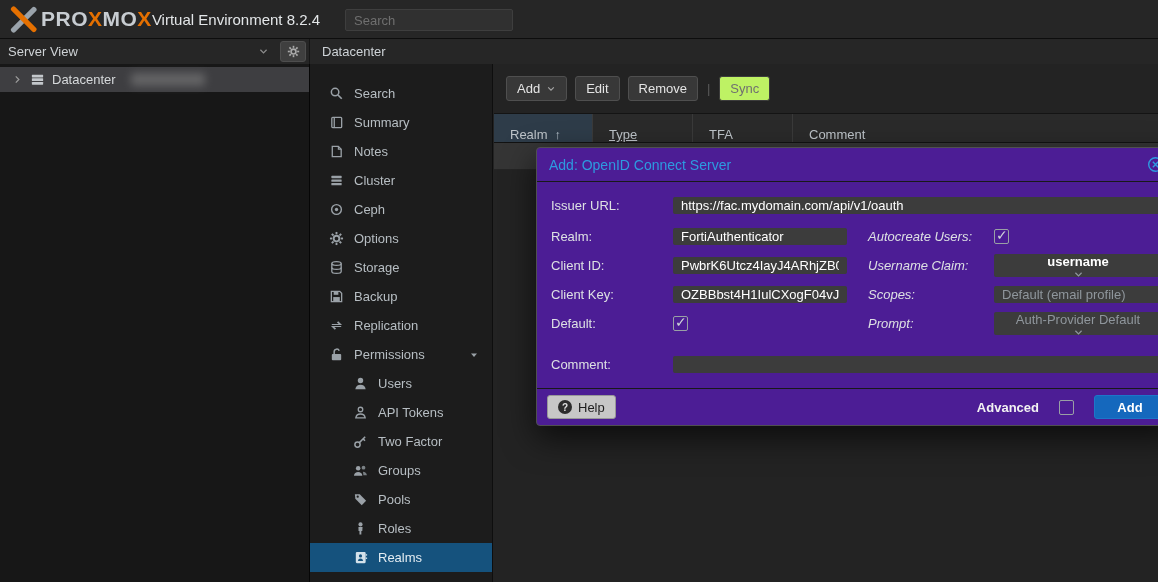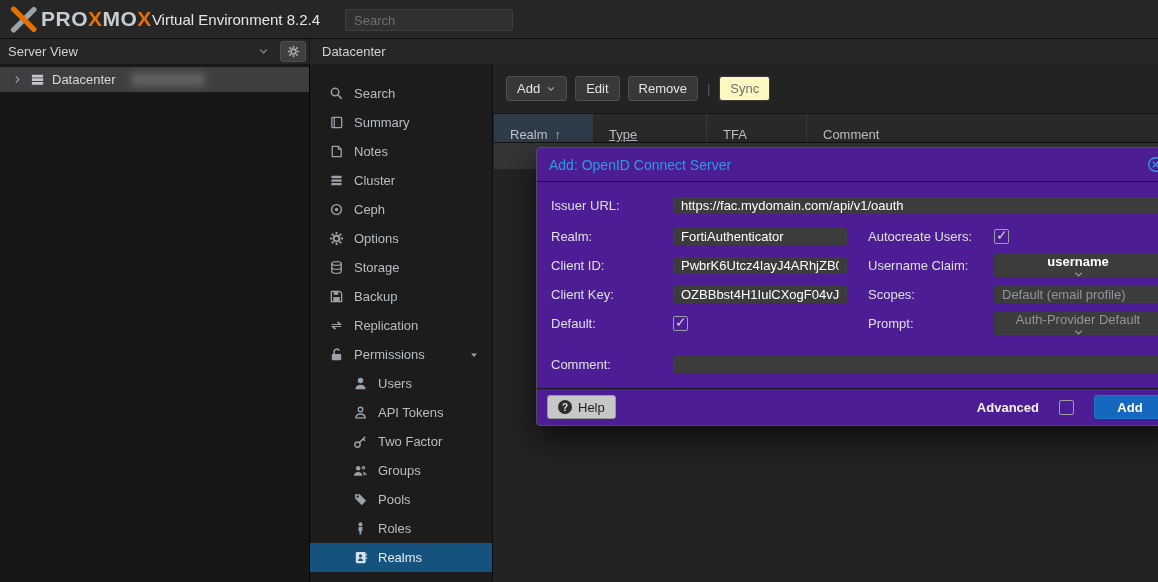--- a/index.html
+++ b/index.html
@@ -50,27 +50,27 @@
   .menu-item.selected{background:var(--nav-selected);color:#e3ecf2;}
   .menu-item.selected .mi{color:#d3e1ea;}
   .menu-item .caret{position:absolute;right:12px;width:12px;height:12px;color:#9aa1a7;}
 
   
   .content{position:absolute;left:494px;top:64px;right:0;bottom:0;background:#232323;}
   .toolbar{height:49px;display:flex;align-items:center;gap:8px;padding-left:12px;}
   .tbtn{height:25px;padding:0 10px;background:#383838;border:1px solid #4f4f4f;border-radius:3px;
         color:#e4e4e4;font:13px "Liberation Sans",sans-serif;display:flex;align-items:center;gap:6px;cursor:pointer;}
   .tbtn svg{width:10px;height:10px;color:#a7a7a7;}
-  .tbtn:disabled{color:#707070;background:#fef9c3;border-color:#3c3c3c;cursor:default;}
+  .tbtn:disabled{color:#707070;background:#bef264;border-color:#3c3c3c;cursor:default;}
   .tsep{color:#5a5a5a;margin:0 1px;}
   .thead{height:28px;display:flex;background:#2a2a2a;border-top:1px solid #141414;border-bottom:1px solid #121212;}
   .th{display:flex;align-items:flex-end;padding-left:16px;color:#bec4c9;border-right:1px solid #3a3a3a;
       box-sizing:border-box;cursor:pointer;}
   .th:nth-child(1){width:99px;background:#2e3c49;}
-  .th:nth-child(2){width:114px;text-decoration:underline;}
+  .th:nth-child(2){width:100px;text-decoration:underline;}
   .th:nth-child(3){width:100px;}
   .th:nth-child(4){flex:1;border-right:none;}
   .sortarrow{margin-left:7px;color:#b9c5ce;}
   .trow{height:26px;background:#353535;border-bottom:1px solid #252525;cursor:pointer;}
 
   
   .dialog{position:absolute;left:497px;top:147px;width:641px;background:#4c1d95;border:1px solid #505050;
           border-radius:4px;box-shadow:0 12px 32px rgba(0,0,0,.65);z-index:5;box-sizing:border-box;margin-left:39px;}
   .dtitle{height:33px;display:flex;align-items:center;padding:0 12px;border-bottom:1px solid #191919;
           color:var(--accent);font-size:14px;}
@@ -80,21 +80,21 @@
   .row{display:flex;align-items:center;height:23px;margin-bottom:6px;}
   .row label{width:122px;flex:none;color:#dde0e3;}
   .inp{height:17px;background:#3c3c3c;border:none;border-radius:2px;color:#fff;
        font:13px "Liberation Sans",sans-serif;padding:0 8px;box-sizing:border-box;outline:none;}
   .inp::placeholder{color:#8f969c;}
   .inp.wide{flex:1;}
   .cols{display:flex;gap:21px;margin-top:8px;}
   .col{width:296px;}
   .col .inp{width:174px;}
   .col.rightcol{width:294px;}
-  .col.rightcol label{width:126px;}
+  .col.rightcol label{width:126px;font-style:italic;}
   .col.rightcol .inp,.col.rightcol .sel{width:168px;flex-direction:column;}
   .sel{height:23px;background:#3c3c3c;border-radius:2px;display:flex;align-items:center;
        justify-content:space-between;padding:0 8px;box-sizing:border-box;color:#fff;cursor:pointer;}
   .sel .schev{width:11px;height:11px;color:#8f969c;flex:none;}
   .sel.disabled{color:#8f969c;}
   .sel b{font-weight:bold;}
   .cb{width:15px;height:15px;border:1px solid #99a0a5;border-radius:2px;display:inline-block;
       position:relative;box-sizing:border-box;cursor:pointer;background:transparent;}
   .cb.checked::after{content:"\2713";position:absolute;left:1px;top:-3px;font-size:14px;color:#ced4d9;}
   .comment-row{margin-top:12px;margin-bottom:8px;}

